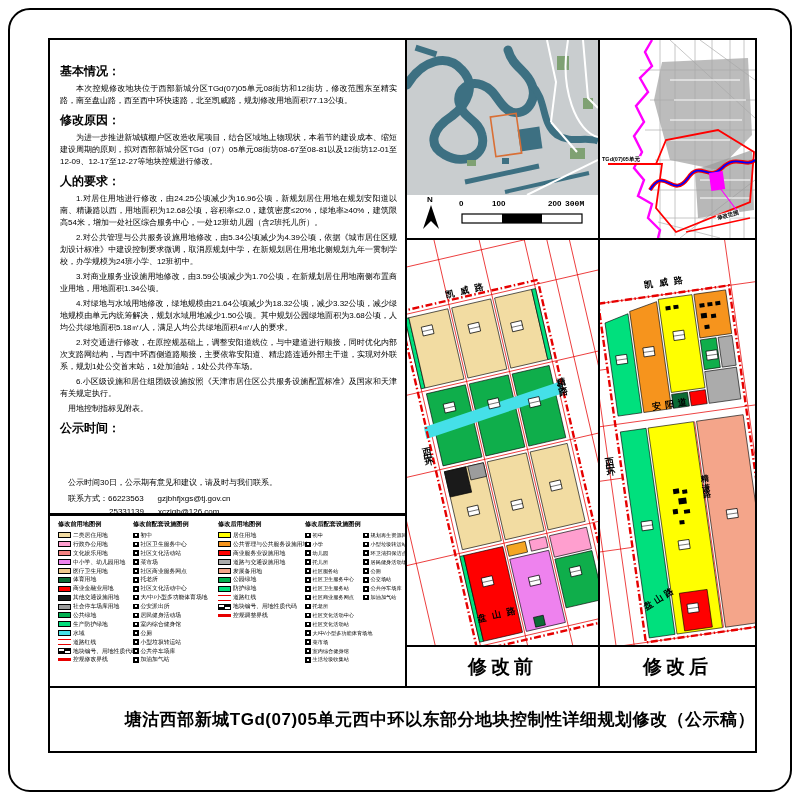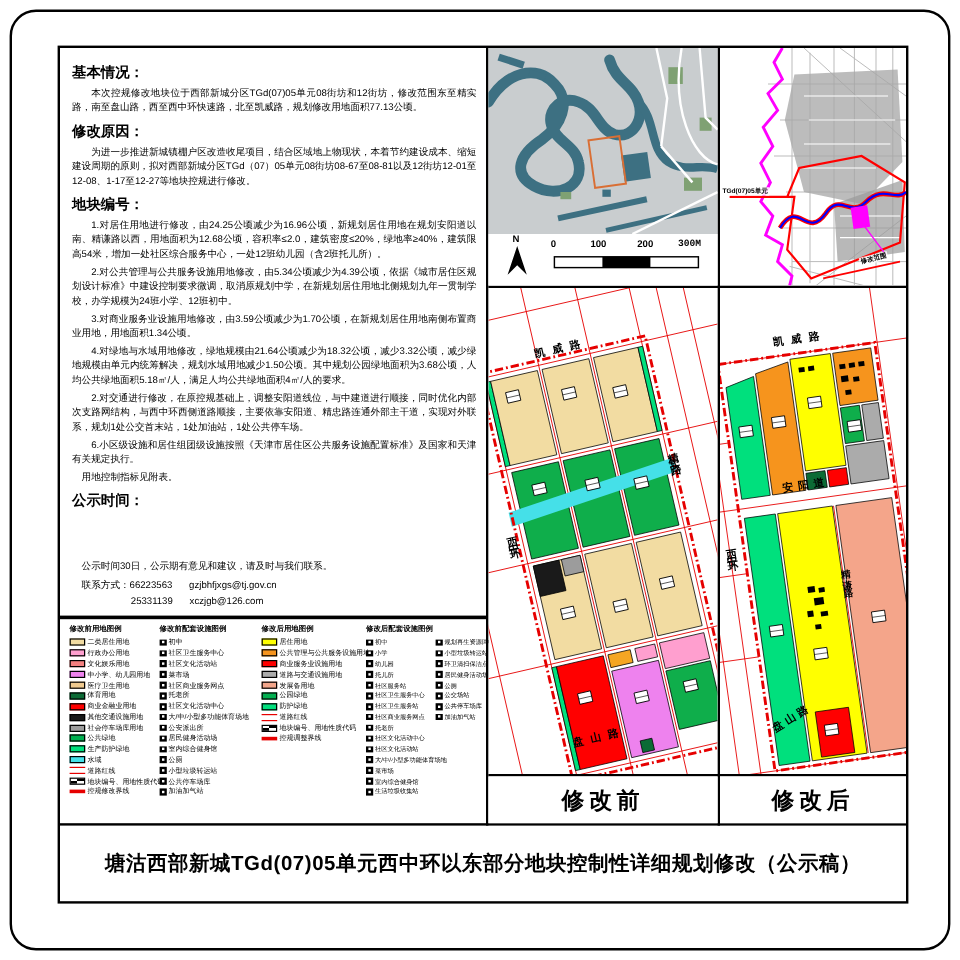--- a/index.html
+++ b/index.html
@@ -3,21 +3,21 @@
 <meta charset="utf-8">
 <style>
   html,body{margin:0;padding:0;}
   body{width:800px;height:800px;background:#fff;font-family:"Liberation Sans","DejaVu Sans",sans-serif;color:#000;position:relative;overflow:hidden;}
   .outer-border{position:absolute;left:8px;top:8px;width:780px;height:780px;border:2px solid #000;border-radius:22px;}
   .frame{position:absolute;left:48px;top:38px;width:709px;height:715px;border:2px solid #000;box-sizing:border-box;background:#fff;}
   .abs{position:absolute;}
   .bk{background:#000;}
 
   
-  #left-text{left:0;top:1px;width:355px;height:454px;padding:6px 8px 0 10px;box-sizing:border-box;}
+  #left-text{left:0;top:12px;width:355px;height:454px;padding:6px 8px 0 10px;box-sizing:border-box;}
   .sec-h{font-size:12px;font-weight:bold;margin:5px 0 3px 0;}
   .para{font-size:8px;line-height:12px;text-align:justify;text-indent:2em;margin:2px 0 3px 0;}
   .contact-row{font-size:8px;line-height:13px;margin-left:8px;}
   .contact-row .ph{margin-right:14px;}
   .contact-row.second{margin-left:49px;}
 
   
   #legend-line{left:0;top:473px;width:355px;height:3px;}
   #legend{left:0;top:478px;width:355px;height:168px;display:flex;padding:2px 2px 0 8px;box-sizing:border-box;gap:3px;}
   .legend-col{flex:none;}
@@ -58,38 +58,38 @@
   .road-label{position:absolute;font-size:9px;font-weight:bold;color:#000;letter-spacing:6px;white-space:nowrap;}
   .road-v{writing-mode:vertical-rl;text-orientation:upright;letter-spacing:5px;}
   .map-label-box{top:607px;height:39px;display:flex;align-items:center;justify-content:center;font-size:19px;font-weight:bold;letter-spacing:4px;background:#fff;}
   #before-label-box{left:357px;width:191px;}
   #after-label-box{left:550px;width:155px;}
 
   
   .loc-label{position:absolute;font-size:5.5px;font-weight:bold;background:rgba(255,255,255,.85);padding:0 1px;white-space:nowrap;}
 
   
-  #title-bar{left:0;top:648px;width:705px;height:63px;display:flex;align-items:center;justify-content:center;}
+  #title-bar{left:0;top:648px;width:705px;height:63px;display:flex;align-items:center;justify-content:flex-end;}
   #title-text{font-size:17px;font-weight:bold;letter-spacing:0.5px;}
 </style>
 </head>
 <body>
 
 <div class="outer-border"></div>
 
 <div class="frame">
 
   <div class="abs" id="left-text">
     <div class="sec-h">基本情况：</div>
     <p class="para">本次控规修改地块位于西部新城分区TGd(07)05单元08街坊和12街坊，修改范围东至精实路，南至盘山路，西至西中环快速路，北至凯威路，规划修改用地面积77.13公顷。</p>
 
     <div class="sec-h">修改原因：</div>
-    <p class="para">为进一步推进新城镇棚户区改造收尾项目，结合区域地上物现状，本着节约建设成本、缩短建设周期的原则，拟对西部新城分区TGd（07）05单元08街坊08-67至08-81以及12街坊12-01至12-08、1-17至12-27等地块控规进行修改。</p>
-
-    <div class="sec-h">地块编号：</div>
+    <p class="para">为进一步推进新城镇棚户区改造收尾项目，结合区域地上物现状，本着节约建设成本、缩短建设周期的原则，拟对西部新城分区TGd（07）05单元08街坊08-67至08-81以及12街坊12-01至12-09、12-17至12-27等地块控规进行修改。</p>
+
+    <div class="sec-h">人的要求：</div>
     <div id="content-list">
         <p class="para">1.对居住用地进行修改，由24.25公顷减少为16.96公顷，新规划居住用地在规划安阳道以南、精谦路以西，用地面积为12.68公顷，容积率≤2.0，建筑密度≤20%，绿地率≥40%，建筑限高54米，增加一处社区综合服务中心，一处12班幼儿园（含2班托儿所）。</p>
         <p class="para">2.对公共管理与公共服务设施用地修改，由5.34公顷减少为4.39公顷，依据《城市居住区规划设计标准》中建设控制要求微调，取消原规划中学，在新规划居住用地北侧规划九年一贯制学校，办学规模为24班小学、12班初中。</p>
         <p class="para">3.对商业服务业设施用地修改，由3.59公顷减少为1.70公顷，在新规划居住用地南侧布置商业用地，用地面积1.34公顷。</p>
         <p class="para">4.对绿地与水域用地修改，绿地规模由21.64公顷减少为18.32公顷，减少3.32公顷，减少绿地规模由单元内统筹解决，规划水域用地减少1.50公顷。其中规划公园绿地面积为3.68公顷，人均公共绿地面积5.18㎡/人，满足人均公共绿地面积4㎡/人的要求。</p>
         <p class="para">2.对交通进行修改，在原控规基础上，调整安阳道线位，与中建道进行顺接，同时优化内部次支路网结构，与西中环西侧道路顺接，主要依靠安阳道、精忠路连通外部主干道，实现对外联系，规划1处公交首末站，1处加油站，1处公共停车场。</p>
         <p class="para">6.小区级设施和居住组团级设施按照《天津市居住区公共服务设施配置标准》及国家和天津有关规定执行。</p>
       </div>
     <p class="para" style="text-indent:1em;">用地控制指标见附表。</p>
 
@@ -407,21 +407,21 @@
       <rect x="86" y="75" width="26" height="40" fill="none" stroke="#D96F35" stroke-width="1.6" transform="rotate(-8 99 95)"></rect>
       <rect x="95" y="118" width="7" height="6" fill="#3D7082"></rect>
     </svg>
     <div id="scale-strip">
       <span id="north-label">N</span>
       <svg width="36" height="30" style="position:absolute;left:6px;top:8px;">
         <polygon points="18,2 26,26 18,18 10,26" fill="#000"></polygon>
       </svg>
       <span class="scale-num" style="left:52px;">0</span>
       <span class="scale-num" style="left:85px;">100</span>
-      <span class="scale-num" style="left:124px;text-align:center;">200</span>
+      <span class="scale-num" style="left:141px;text-align:center;">200</span>
       <span class="scale-num" style="left:158px;font-family:Liberation Mono, monospace;">300M</span>
       <svg width="191" height="20" style="position:absolute;left:0;top:16px;">
         <rect x="55" y="3" width="120" height="9" fill="#fff" stroke="#000" stroke-width="1.2"></rect>
         <rect x="95" y="3" width="40" height="9" fill="#000"></rect>
       </svg>
     </div>
   </div>
 
   <div class="abs" id="location">
     <svg width="155" height="198" viewBox="0 0 155 198">

